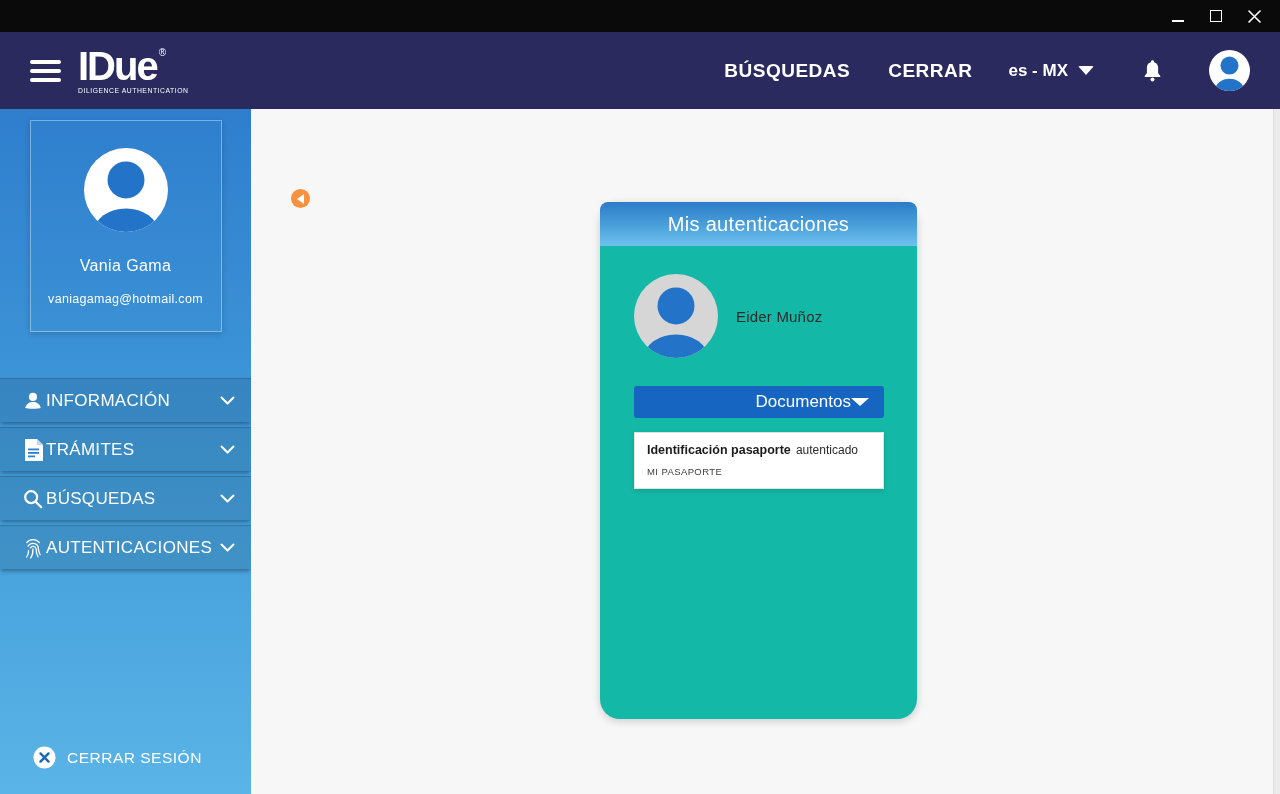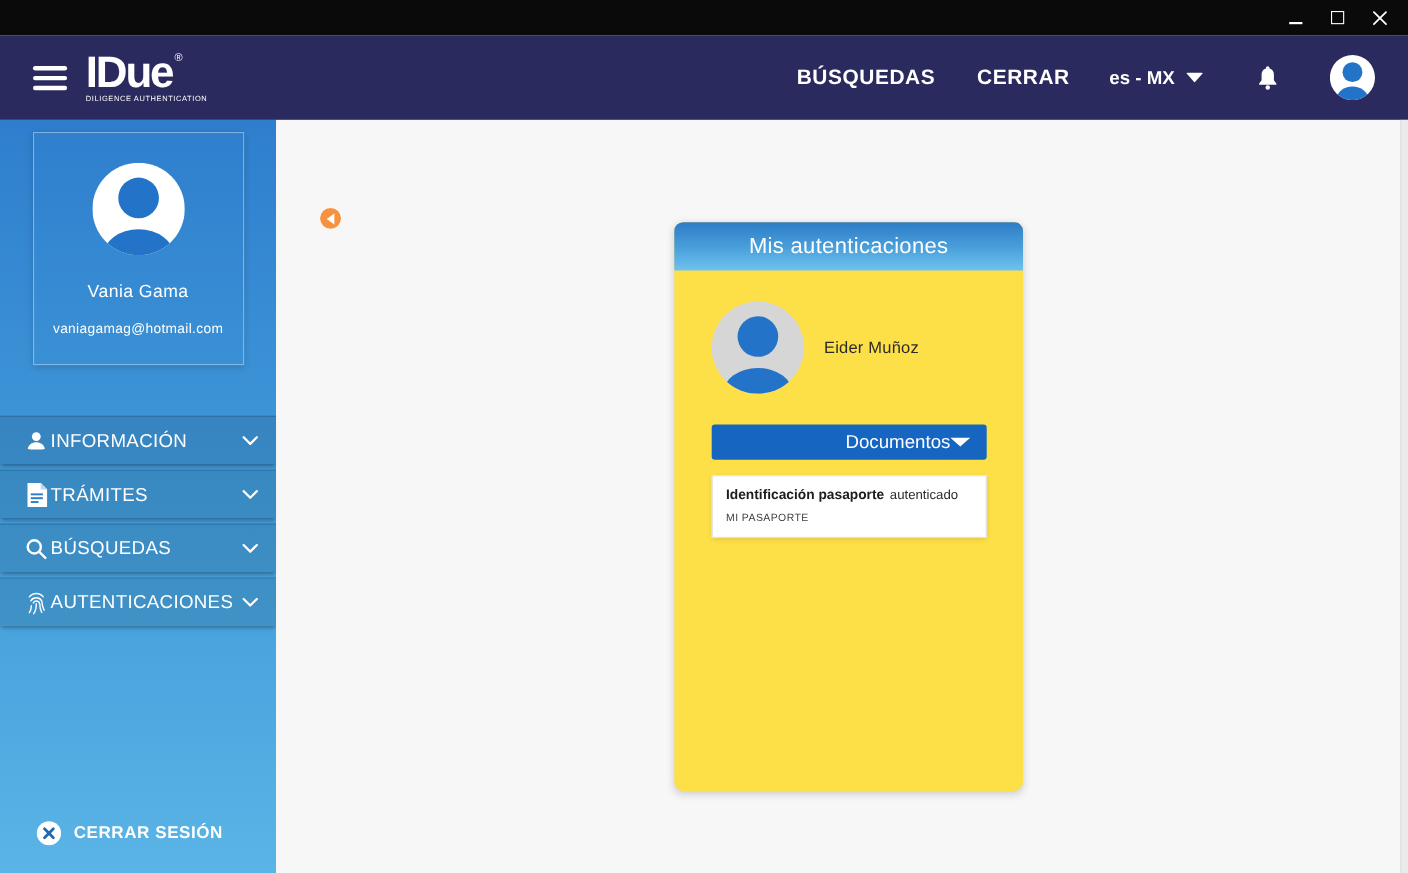--- a/index.html
+++ b/index.html
@@ -50,33 +50,33 @@
   .menu-item { height:44px; margin-bottom:5px; display:flex; align-items:center;
                padding:0 16px 0 21px; cursor:pointer; color:#fff;
                background:rgba(0,0,0,0.10); border-top:1px solid rgba(0,0,0,0.15);
                box-shadow:0 3px 4px -1px rgba(0,0,0,0.35); }
   .menu-icon { width:24px; display:flex; justify-content:center; }
   .menu-label { margin-left:1px; font-size:17px; font-weight:normal; letter-spacing:0.3px; }
   .menu-chevron { margin-left:auto; display:flex; }
 
   .logout { margin-top:auto; margin-bottom:37px; display:flex; align-items:center;
             gap:11px; padding-left:33px; cursor:pointer; }
-  .logout-label { color:#fff; font-size:15.5px; font-weight:bold; letter-spacing:0.5px; }
+  .logout-label { color:#fff; font-size:15.5px; font-weight:normal; letter-spacing:0.5px; }
 
   
   .main { flex:1; position:relative; background:#f7f7f7; }
   .scrollbar { position:absolute; right:0; top:0; bottom:0; width:7px;
                background:#ebebeb; border-left:1px solid #dedede; cursor:pointer; }
   .back-btn { position:absolute; left:40px; top:80px; width:19px; height:19px; border-radius:50%;
               background:#f79240; display:flex; align-items:center; justify-content:center; cursor:pointer; }
   .back-tri { width:0; height:0; border-top:5px solid transparent; border-bottom:5px solid transparent;
               border-right:7px solid #fff; margin-right:1px; }
 
-  .card { position:absolute; left:362px; top:93px; width:317px; height:517px; background:#fde047;
-          border-radius:8px; box-shadow:0 2px 8px rgba(0,0,0,0.18); }
+  .card { position:absolute; left:349px; top:93px; width:317px; height:517px; background:#14b8a6;
+          border-radius:20px; box-shadow:0 2px 8px rgba(0,0,0,0.18); }
   .card-header { height:44px; border-radius:8px 8px 0 0;
                  background:linear-gradient(180deg,#2d7cc7 0%,#4ba1db 55%,#6fc2ee 100%);
                  display:flex; align-items:center; justify-content:center;
                  color:#fff; font-size:20px; letter-spacing:0.3px; }
   .card-body { padding:28px 33px 0 34px; }
   .person-row { display:flex; align-items:center; gap:18px; }
   .person-avatar { width:84px; height:84px; }
   .person-name { font-size:15px; color:#2b2b2b; letter-spacing:0.2px; }
 
   .doc-btn { margin-top:28px; width:250px; height:32px; background:#1565c1; border:none;

